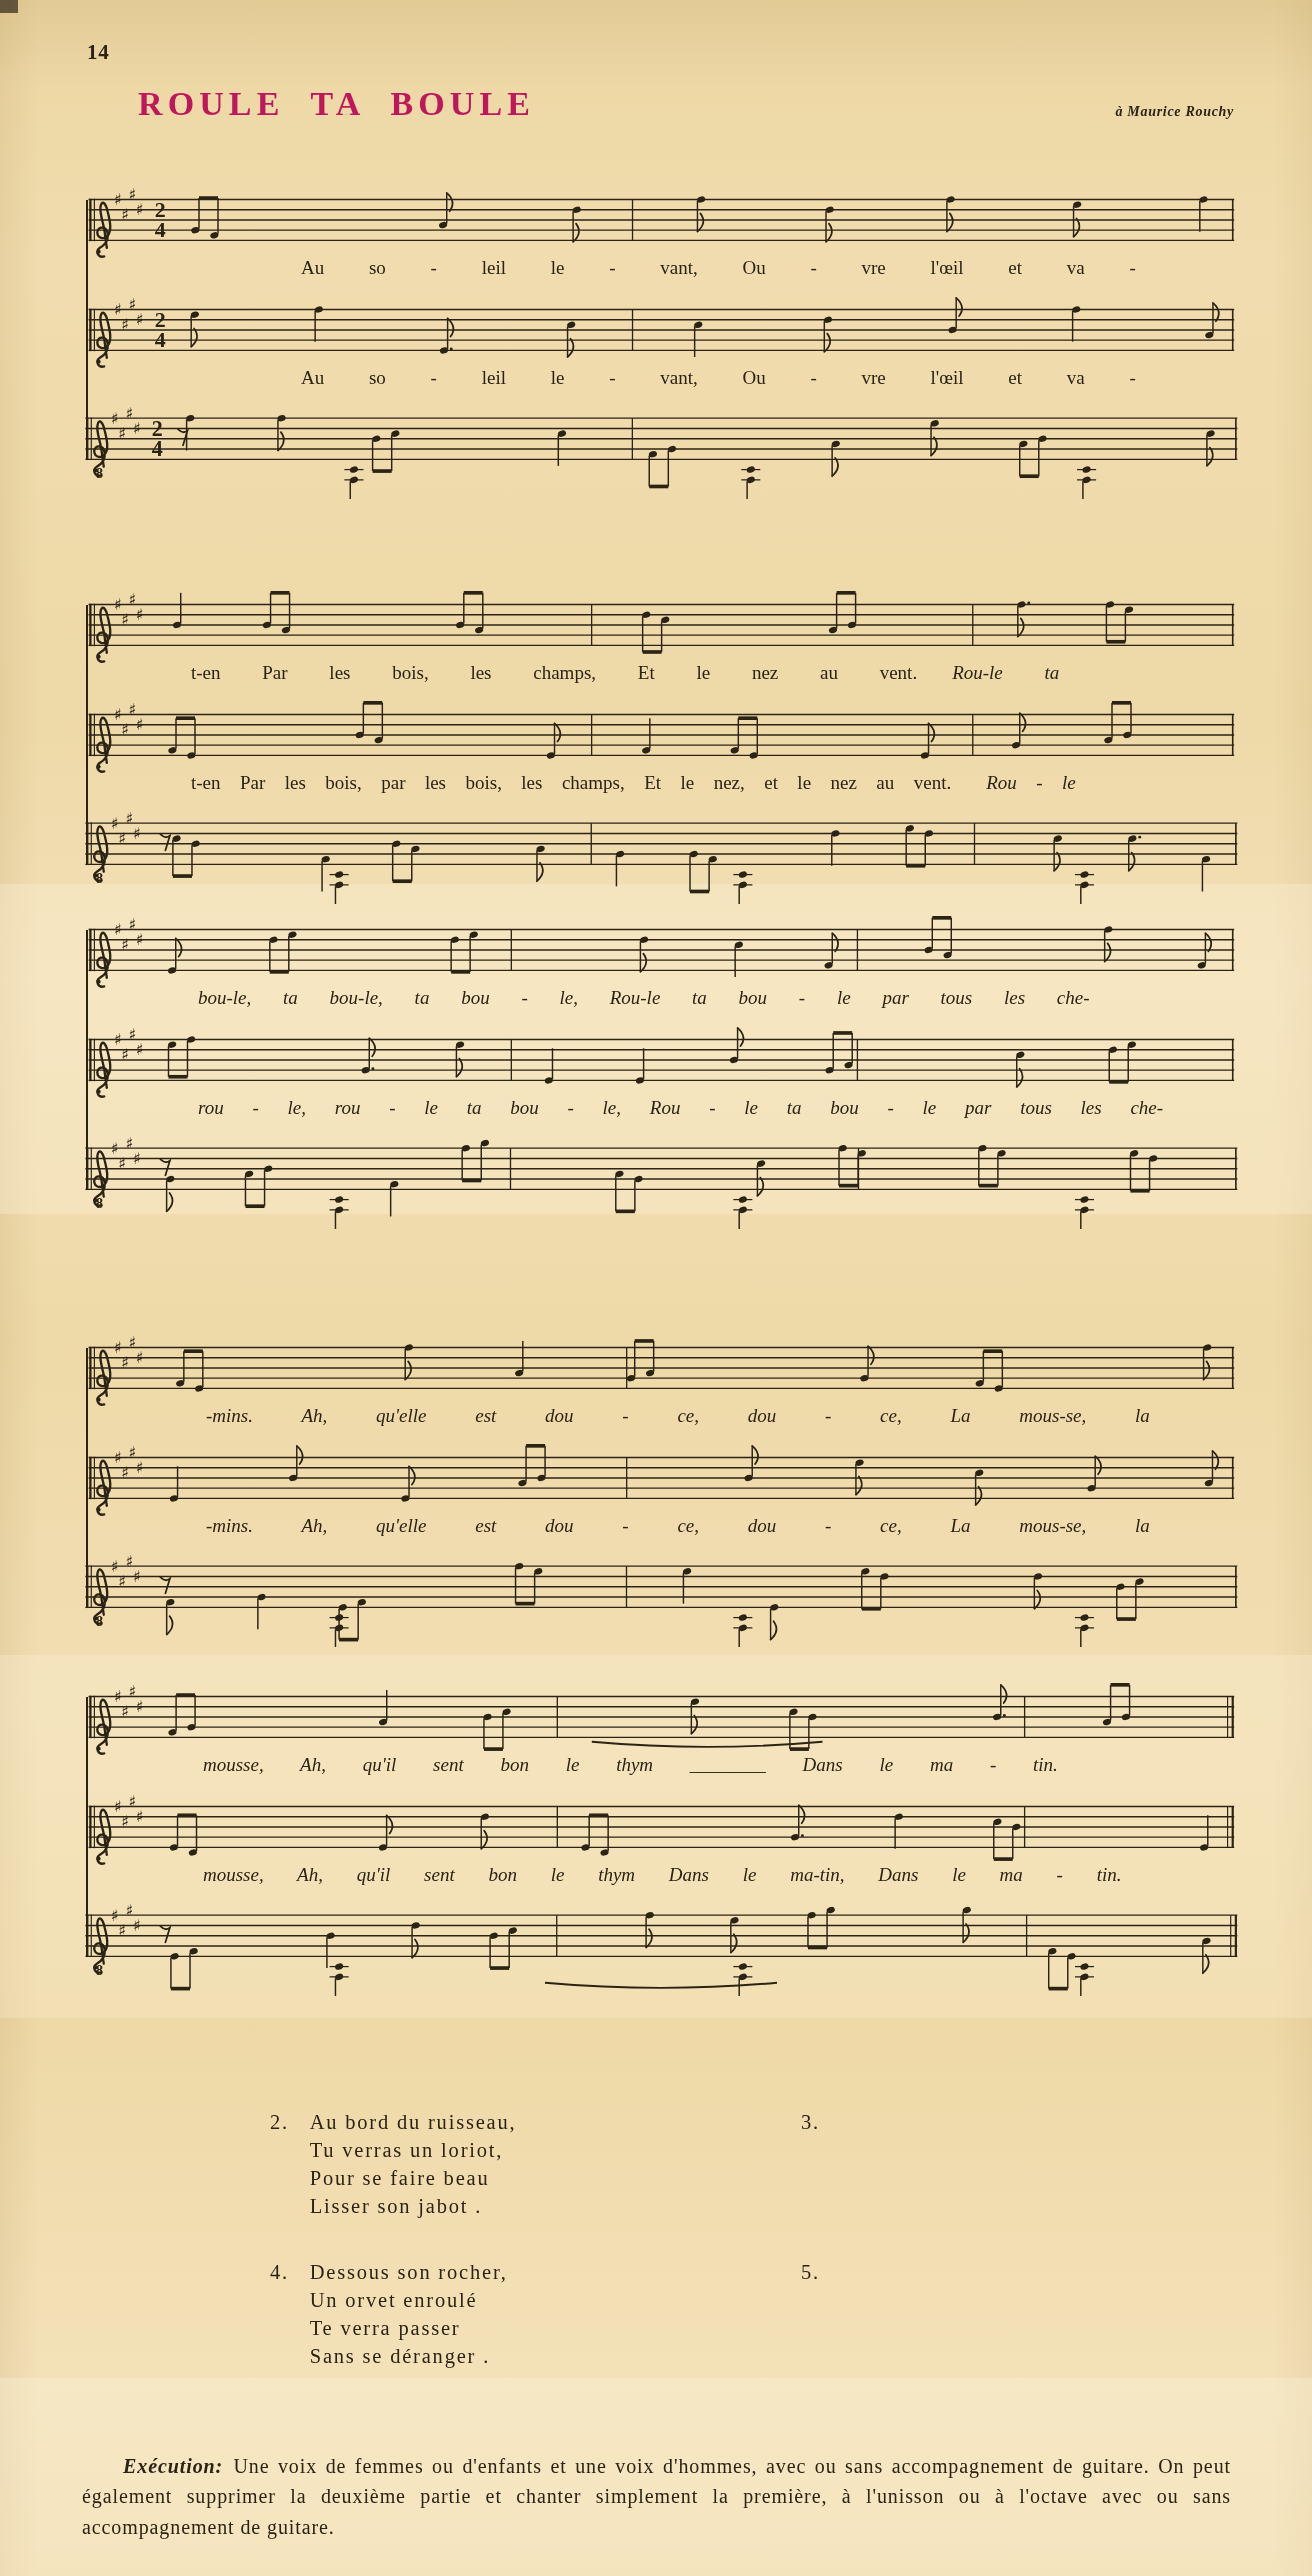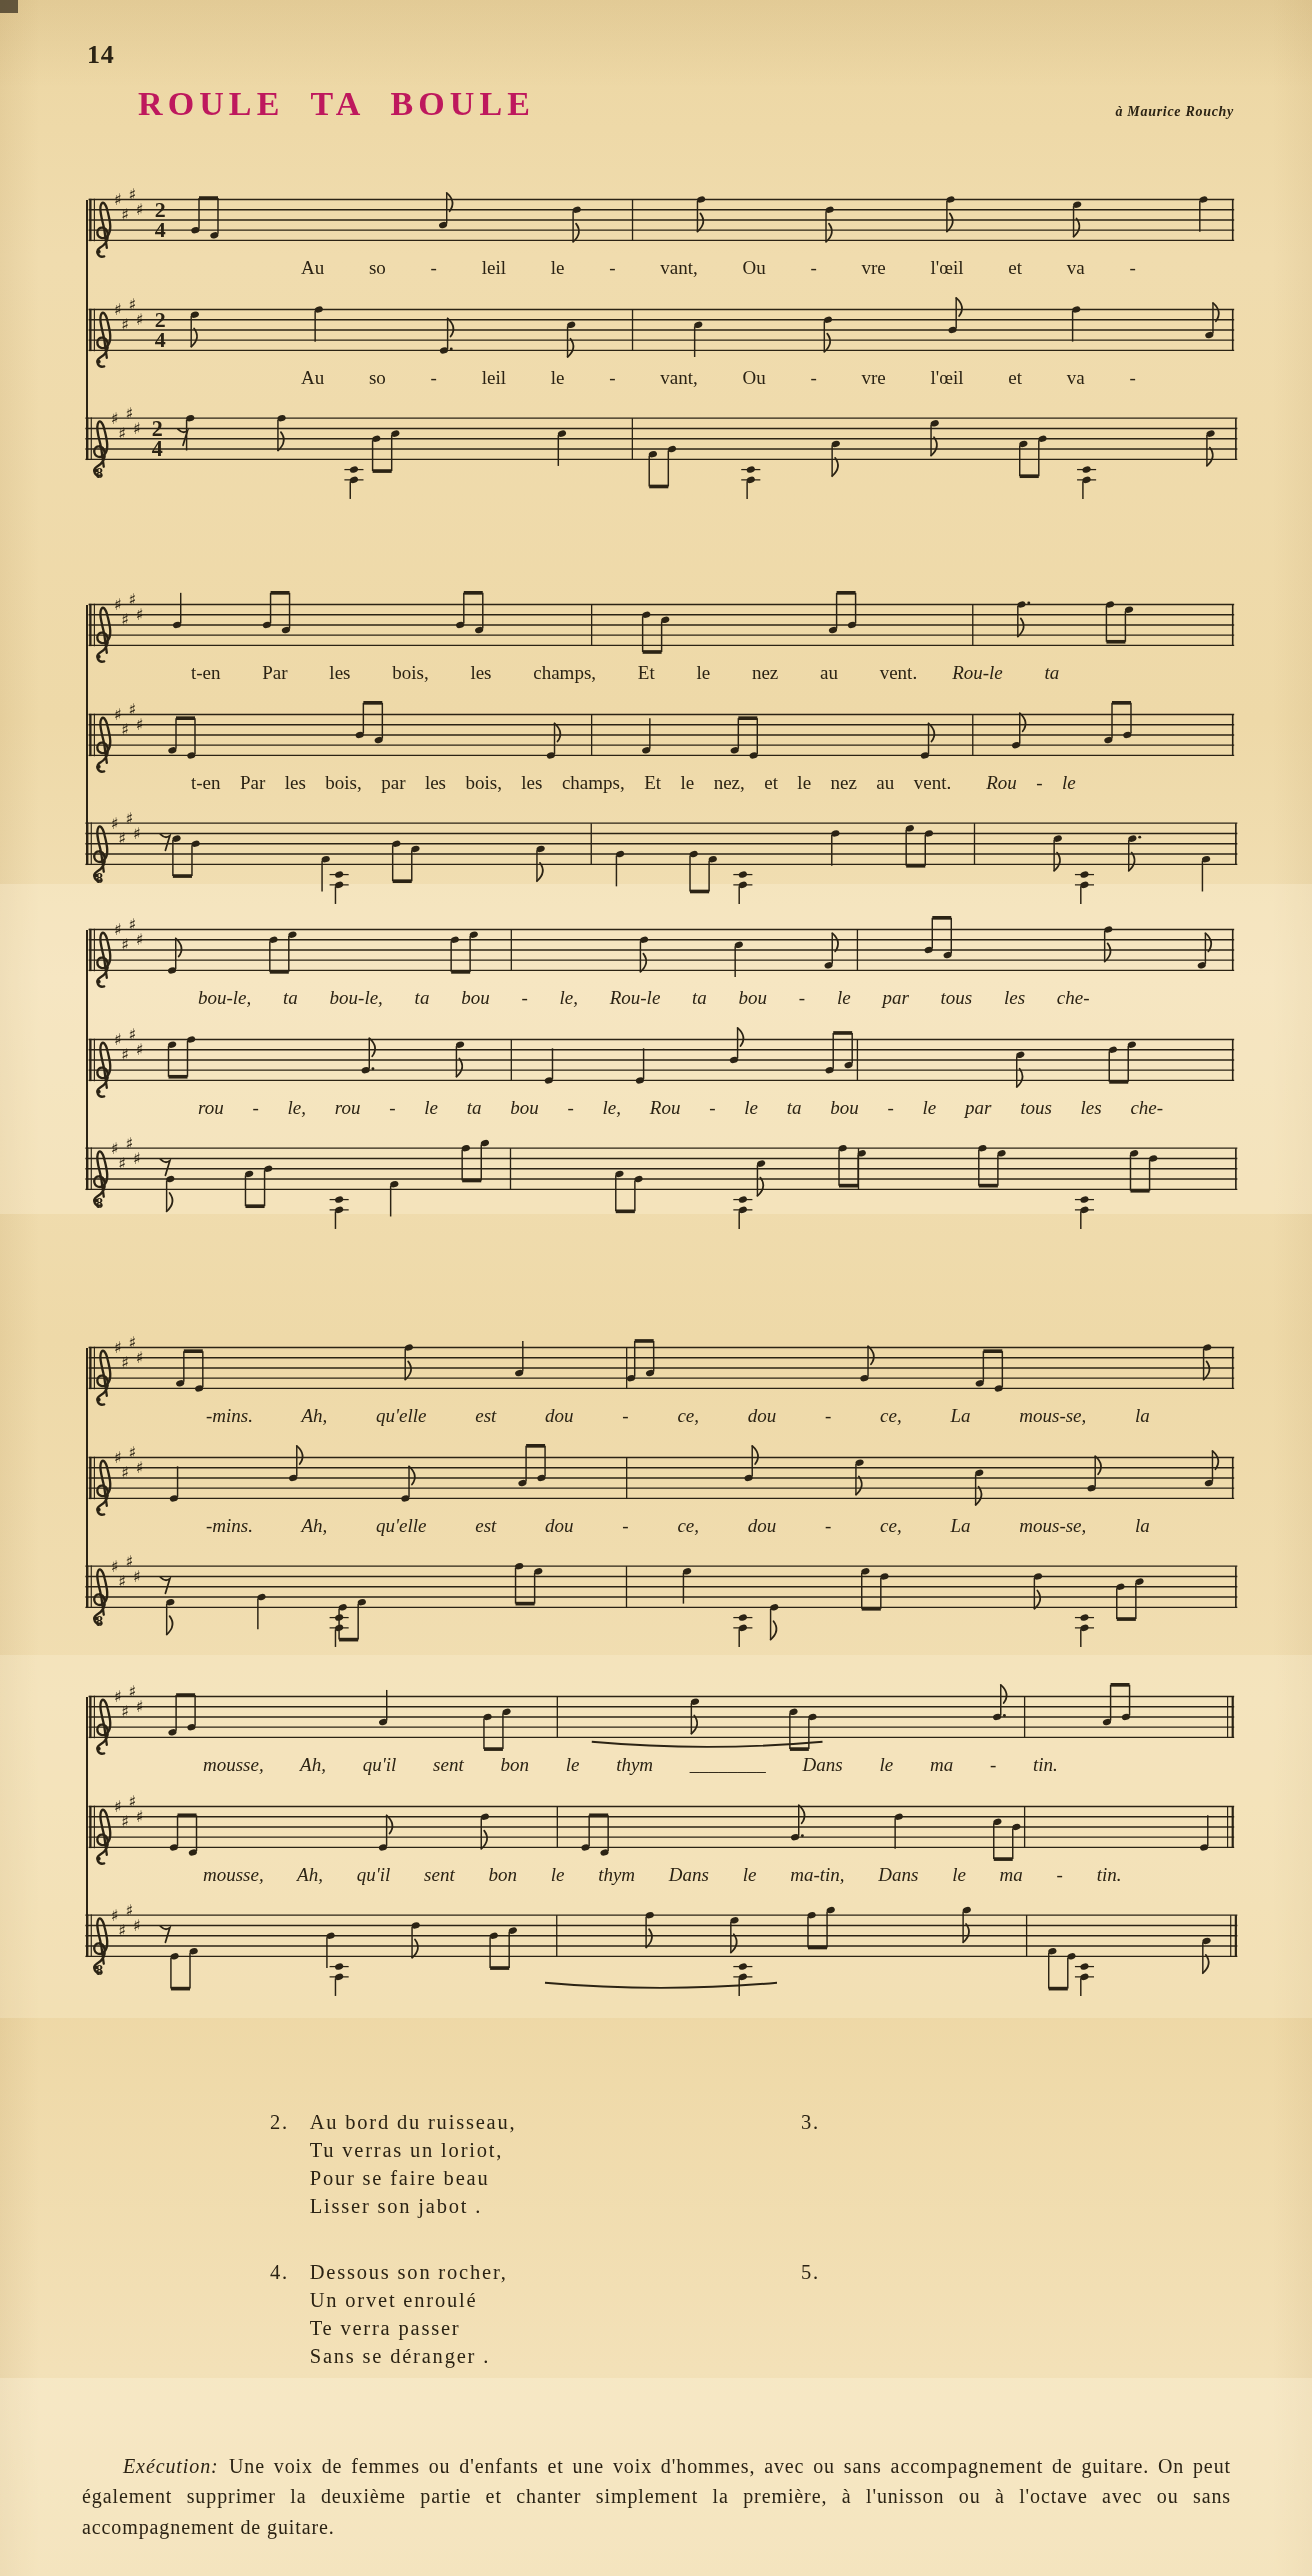--- a/index.html
+++ b/index.html
@@ -13,21 +13,21 @@
   }
   .edge-shade{position:absolute;inset:0;pointer-events:none;
     background:linear-gradient(90deg,rgba(150,110,50,.10),rgba(150,110,50,0) 3%,rgba(150,110,50,0) 97%,rgba(150,110,50,.08)),
                linear-gradient(180deg,rgba(140,100,40,.10),rgba(140,100,40,0) 88px);}
   .band{position:absolute;left:0;width:100%;pointer-events:none}
   .band.b1{top:884px;height:330px;background:rgba(255,246,222,.30)}
   .band.b2{top:1655px;height:363px;background:rgba(255,246,222,.25)}
   .band.b3{top:2378px;height:198px;background:rgba(255,248,228,.30)}
   .corner{position:absolute;left:0;top:0;width:17.6px;height:13.2px;background:#3a3020;opacity:.75}
 
-  .pageno{position:absolute;left:87px;top:40px;font-size:26px;font-weight:bold;letter-spacing:0.7px}
+  .pageno{position:absolute;left:87px;top:40px;font-size:21px;font-weight:bold;letter-spacing:0.7px}
   .title{position:absolute;left:138px;top:85px;font-size:34px;font-weight:bold;letter-spacing:5.1px;word-spacing:13.2px;color:#be185d}
   .dedication{position:absolute;right:78px;top:104px;font-size:14px;font-style:italic;font-weight:bold;letter-spacing:0.7px}
 
   .system{position:absolute;left:81px;width:1160px;height:320px}
   .staff{position:absolute;left:0;top:0;width:1160px;display:block}
   .staff.v{height:92px}
   .staff.g{height:103px}
   .staff.v2pos{top:110px}
   .staff.gpos{top:217px}
   .sys-connector{position:absolute;left:5.1px;top:17.6px;width:2.2px;height:260px;background:#2b2314}
@@ -40,21 +40,21 @@
 
   .verses{position:absolute;left:0;top:2108px;width:1312px}
   .verse-row{display:flex;padding-left:270px;margin-bottom:38px}
   .verse{display:flex;font-size:20.5px;line-height:28px;letter-spacing:1.8px}
   .verse.first{width:440px}
   .verse.second{margin-left:91px}
   .vnum{width:28px;margin-right:11.7px;flex:none}
 
   .execution{position:absolute;left:82px;top:2451px;width:1149px;margin:0;
     font-size:20px;line-height:1.52;letter-spacing:0.9px;text-align:justify;text-indent:41px}
-  .exe-label{font-style:italic;font-weight:normal;margin-right:10.3px}
+  .exe-label{font-style:italic;font-weight:bold;margin-right:10.3px}
 </style>
 </head>
 <body>
 
 <div class="edge-shade"></div>
 <div class="band b1"></div>
 <div class="band b2"></div>
 <div class="band b3"></div>
 <div class="corner"></div>
 

